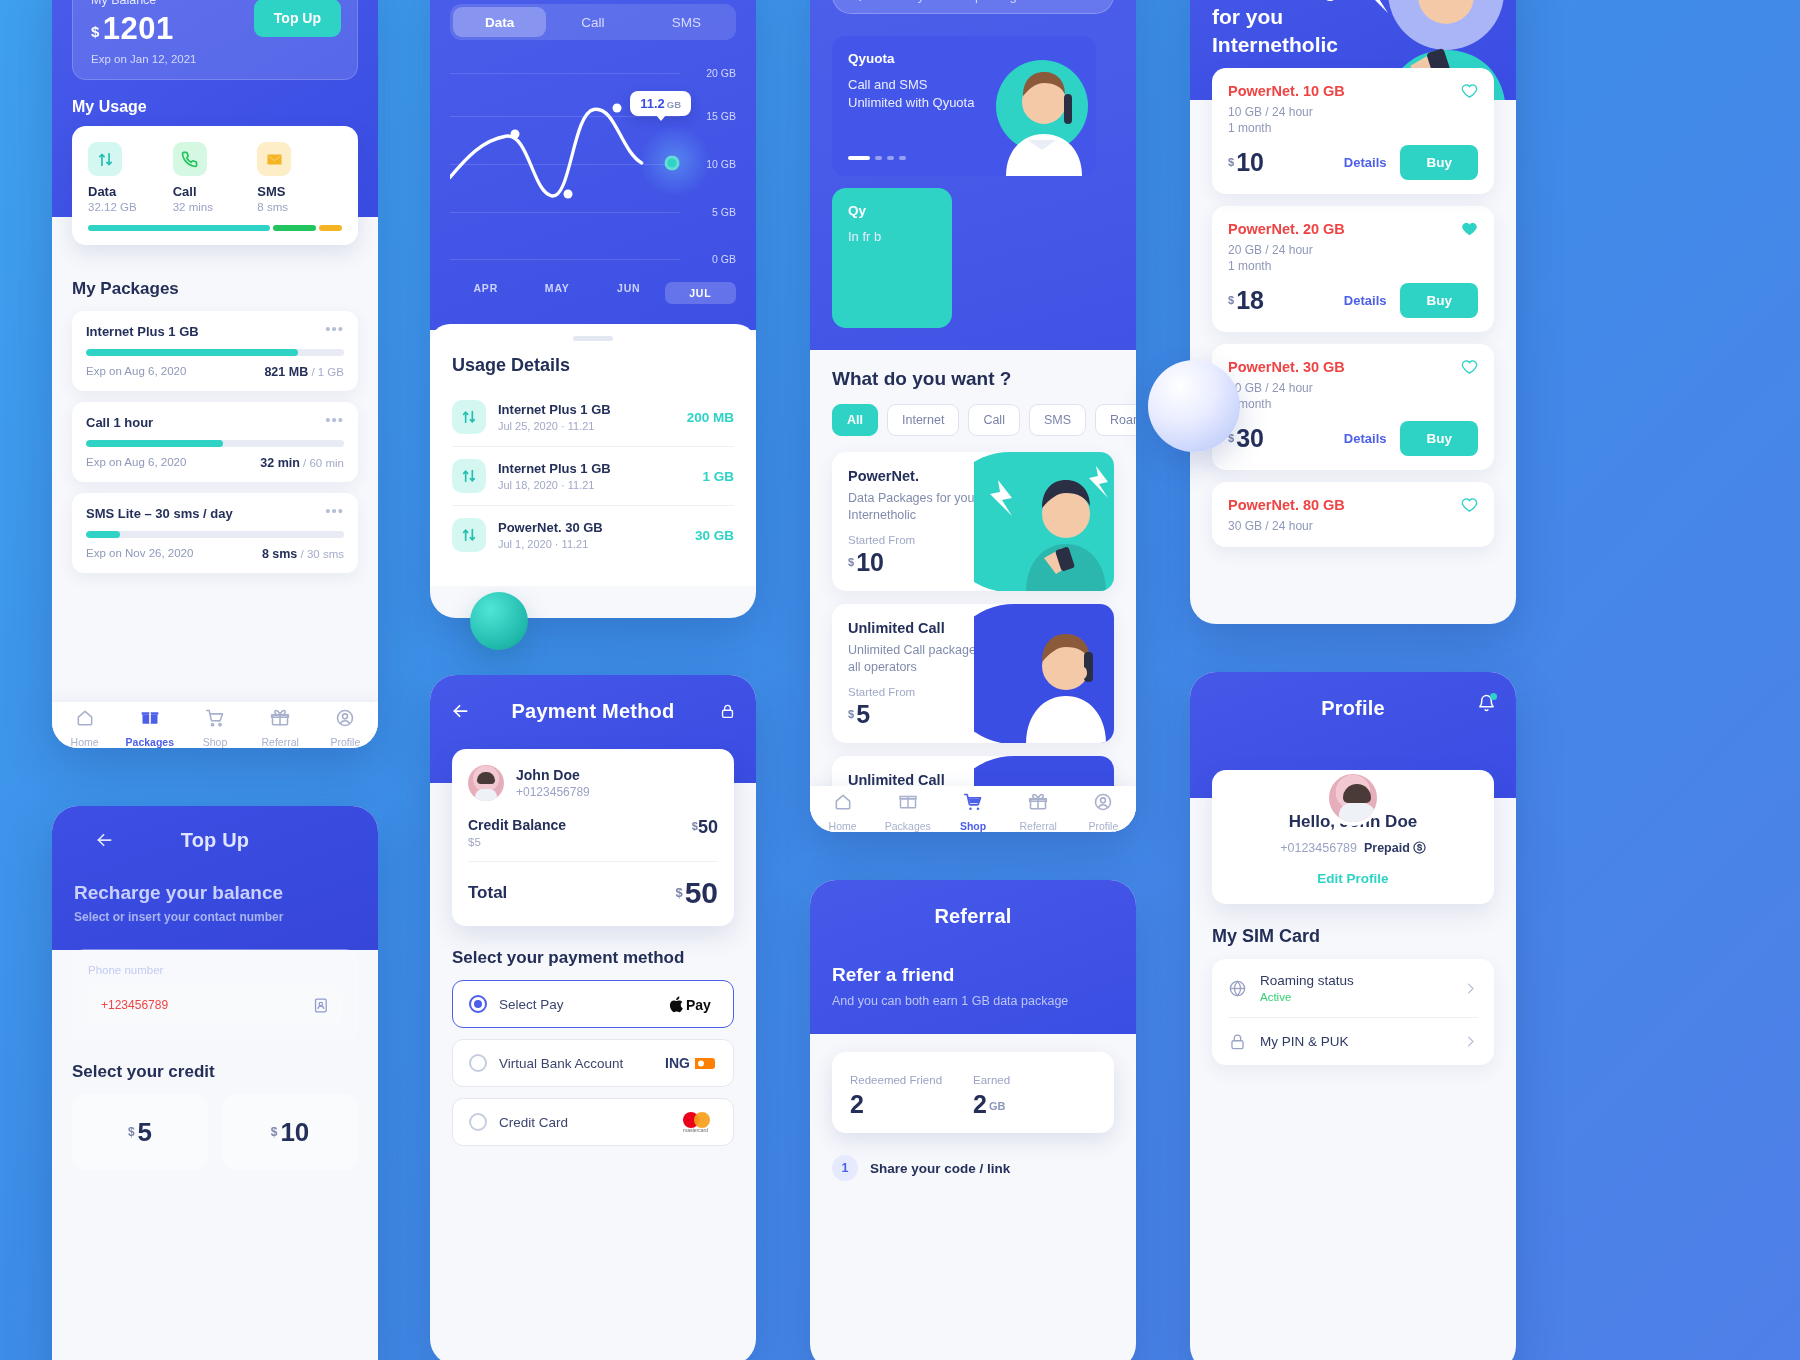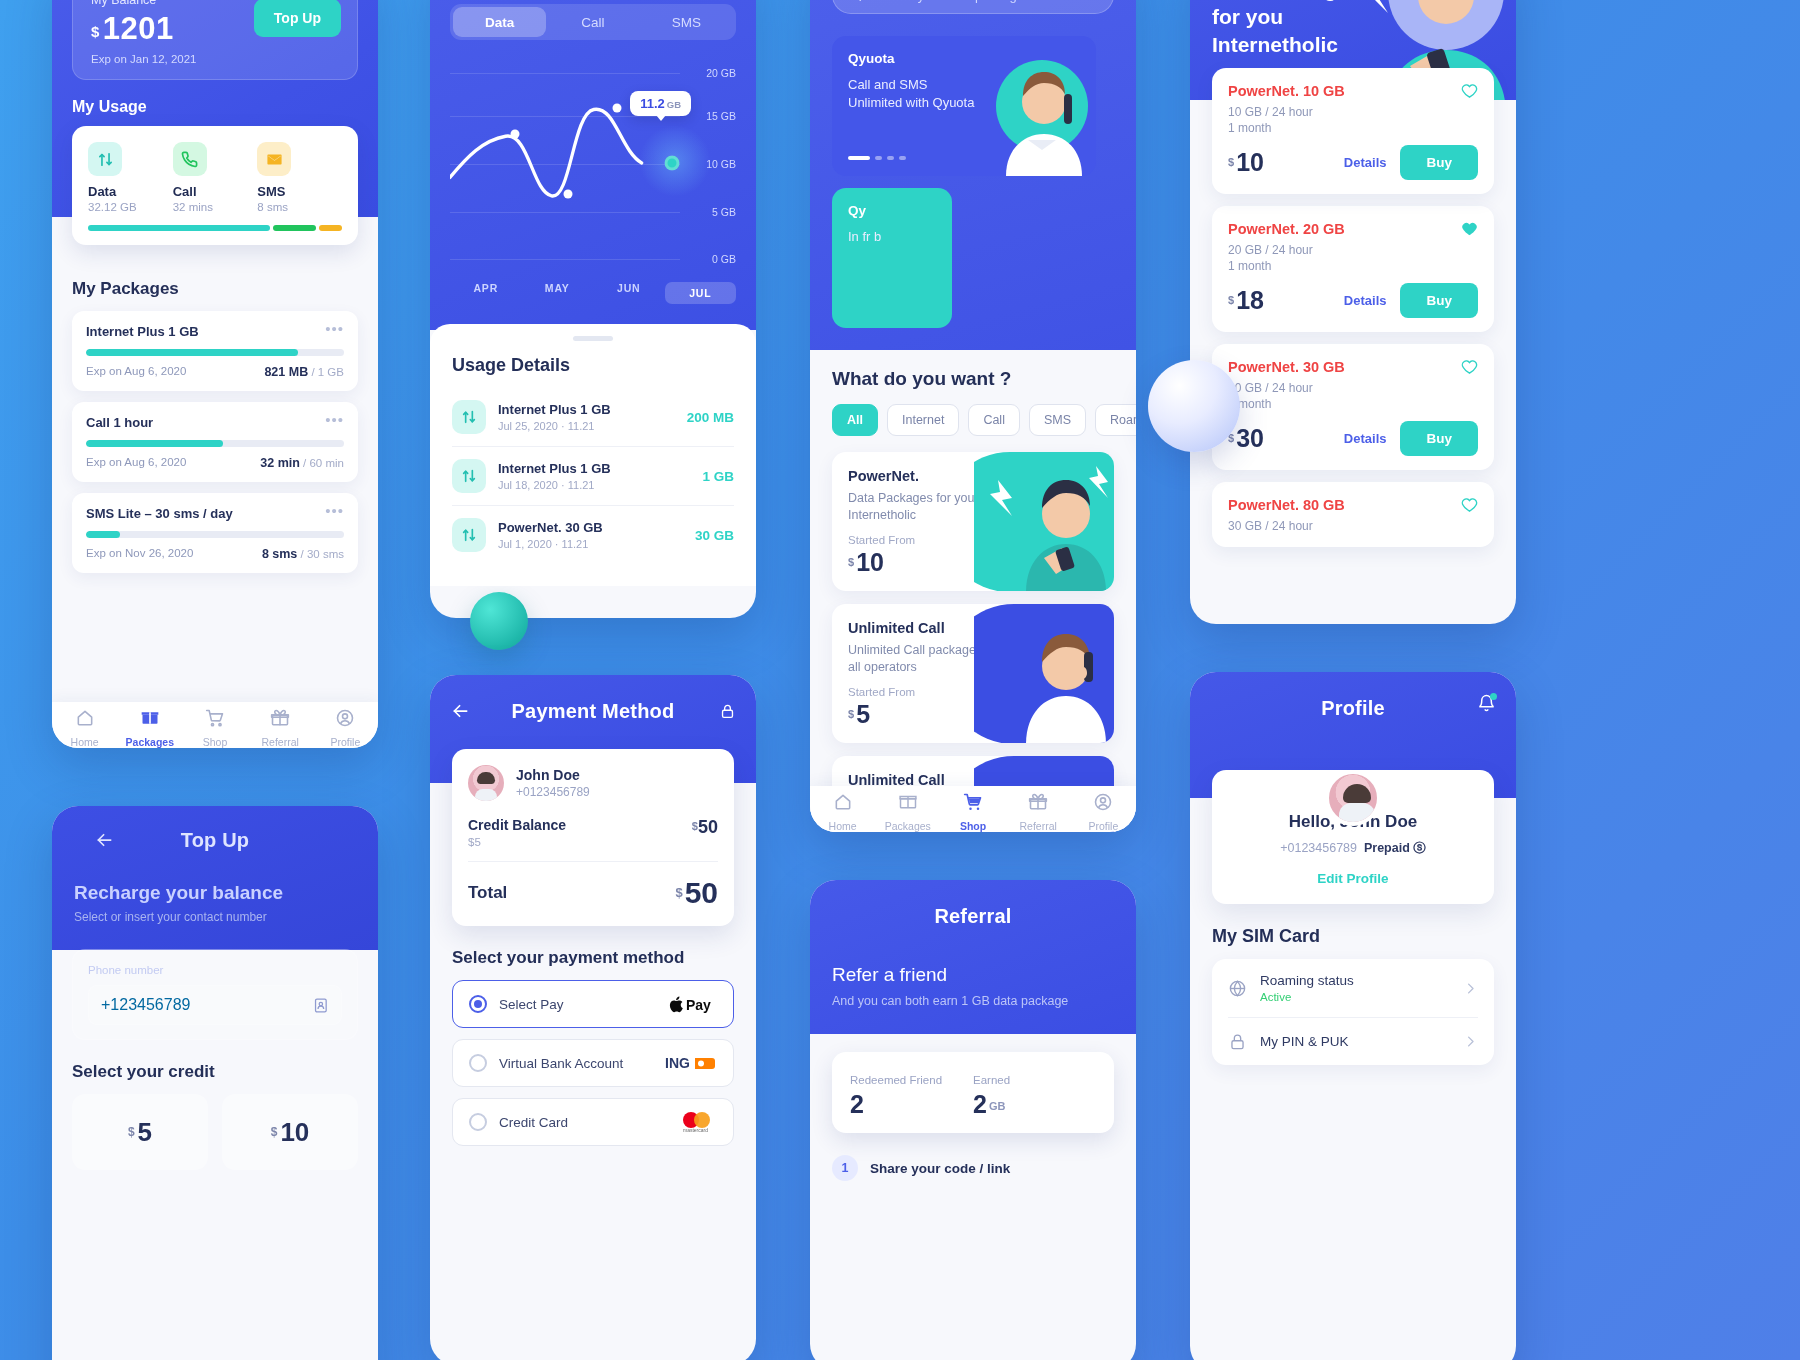--- a/index.html
+++ b/index.html
@@ -88,33 +88,33 @@
     box-shadow:0 -3px 14px rgba(40,60,130,.06);
   }
   .nav-it { flex:1; text-align:center; cursor:pointer; }
   .nav-it .nl { font-size:10.5px; color:#a8b0cc; margin-top:4px; }
   .nav-it.on .nl { color:#4c5fe8; font-weight:700; }
 
   
   #s2 { left:52px; top:806px; width:326px; height:600px; border-radius:26px 26px 0 0; }
   .s2-hd { background: linear-gradient(160deg,#3d4fe4 0%,#3546d9 100%); padding:6px 22px 26px; }
   .s2-h1 { color:#c9d1ff; font-size:19px; font-weight:700; margin-top:14px; }
-  .s2-h2 { color:#a9b4f0; font-size:12px; margin-top:6px; }
+  .s2-h2 { color:#a9b4f0; font-size:12px; margin-top:6px;font-weight:bold; }
   .s2-body { padding:0 20px; }
   .ph-card {
     background:rgba(255,255,255,.18); border:1px solid rgba(255,255,255,.22);
     border-radius:13px; padding:14px 15px; margin-top:-1px;
   }
   .ph-lbl { font-size:11.5px; color:#c3cbf2; }
   .ph-in {
     margin-top:9px; background:rgba(255,255,255,.16); border:1px solid rgba(255,255,255,.25);
     border-radius:9px; height:40px; display:flex; align-items:center; padding:0 12px;
     justify-content:space-between;
   }
-  .ph-in span { color:#0369a1; font-size:16px; }
+  .ph-in span { color:#ef4444; font-size:12px; }
   .cred-ttl { font-size:17px; font-weight:700; color:#242f58; margin:22px 0 12px; }
   .cred-grid { display:flex; gap:14px; }
   .cred-box {
     flex:1; background:rgba(255,255,255,.42); border-radius:13px; height:76px;
     display:flex; align-items:center; justify-content:center;
     font-size:26px; font-weight:700; color:#25305a;
   }
   .cred-box em { font-style:normal; font-size:12px; font-weight:600; color:#7d86ab; margin-right:3px; vertical-align:2px;}
 
   
@@ -221,21 +221,21 @@
   .sp-n { font-size:14.5px; font-weight:700; color:#25305a; }
   .sp-d { font-size:12.5px; color:#818bad; margin-top:6px; line-height:1.35; width:150px; }
   .sp-f { font-size:11.5px; color:#a0a8c6; margin-top:10px; }
   .sp-p { font-size:25px; font-weight:700; color:#25305a; margin-top:2px; }
   .sp-p em { font-style:normal; font-size:11px; vertical-align:5px; color:#7d86ab; margin-right:2px; }
   .sp-ph { position:absolute; right:0; bottom:0; top:0; width:140px; }
 
   
   #s6 { left:810px; top:880px; width:326px; height:490px; }
   .s6-hd { background:linear-gradient(160deg,#4659e9 0%,#3b4ee3 100%); padding:8px 22px 26px; }
-  .rf-h1 { color:#fff; font-size:19px; font-weight:400; margin-top:20px; }
+  .rf-h1 { color:#fff; font-size:19px; font-weight:700; margin-top:20px; }
   .rf-h2 { color:#bcc5f8; font-size:12.5px; margin-top:8px; }
   .rf-stats {
     background:#fff; border-radius:14px; margin:18px 22px 0; padding:14px 18px;
     display:flex; box-shadow:0 8px 22px rgba(30,50,120,.12);
   }
   .rf-st { flex:1;margin-top:8px; }
   .rf-sl { font-size:11.5px; color:#9aa3c4; }
   .rf-sv { font-size:25px; font-weight:700; color:#25305a; margin-top:4px; }
   .rf-sv em { font-style:normal; font-size:11px; color:#8d96bb; margin-left:2px; vertical-align:3px; }
   .rf-step { display:flex; align-items:center; gap:12px; margin:22px 22px 0; }

